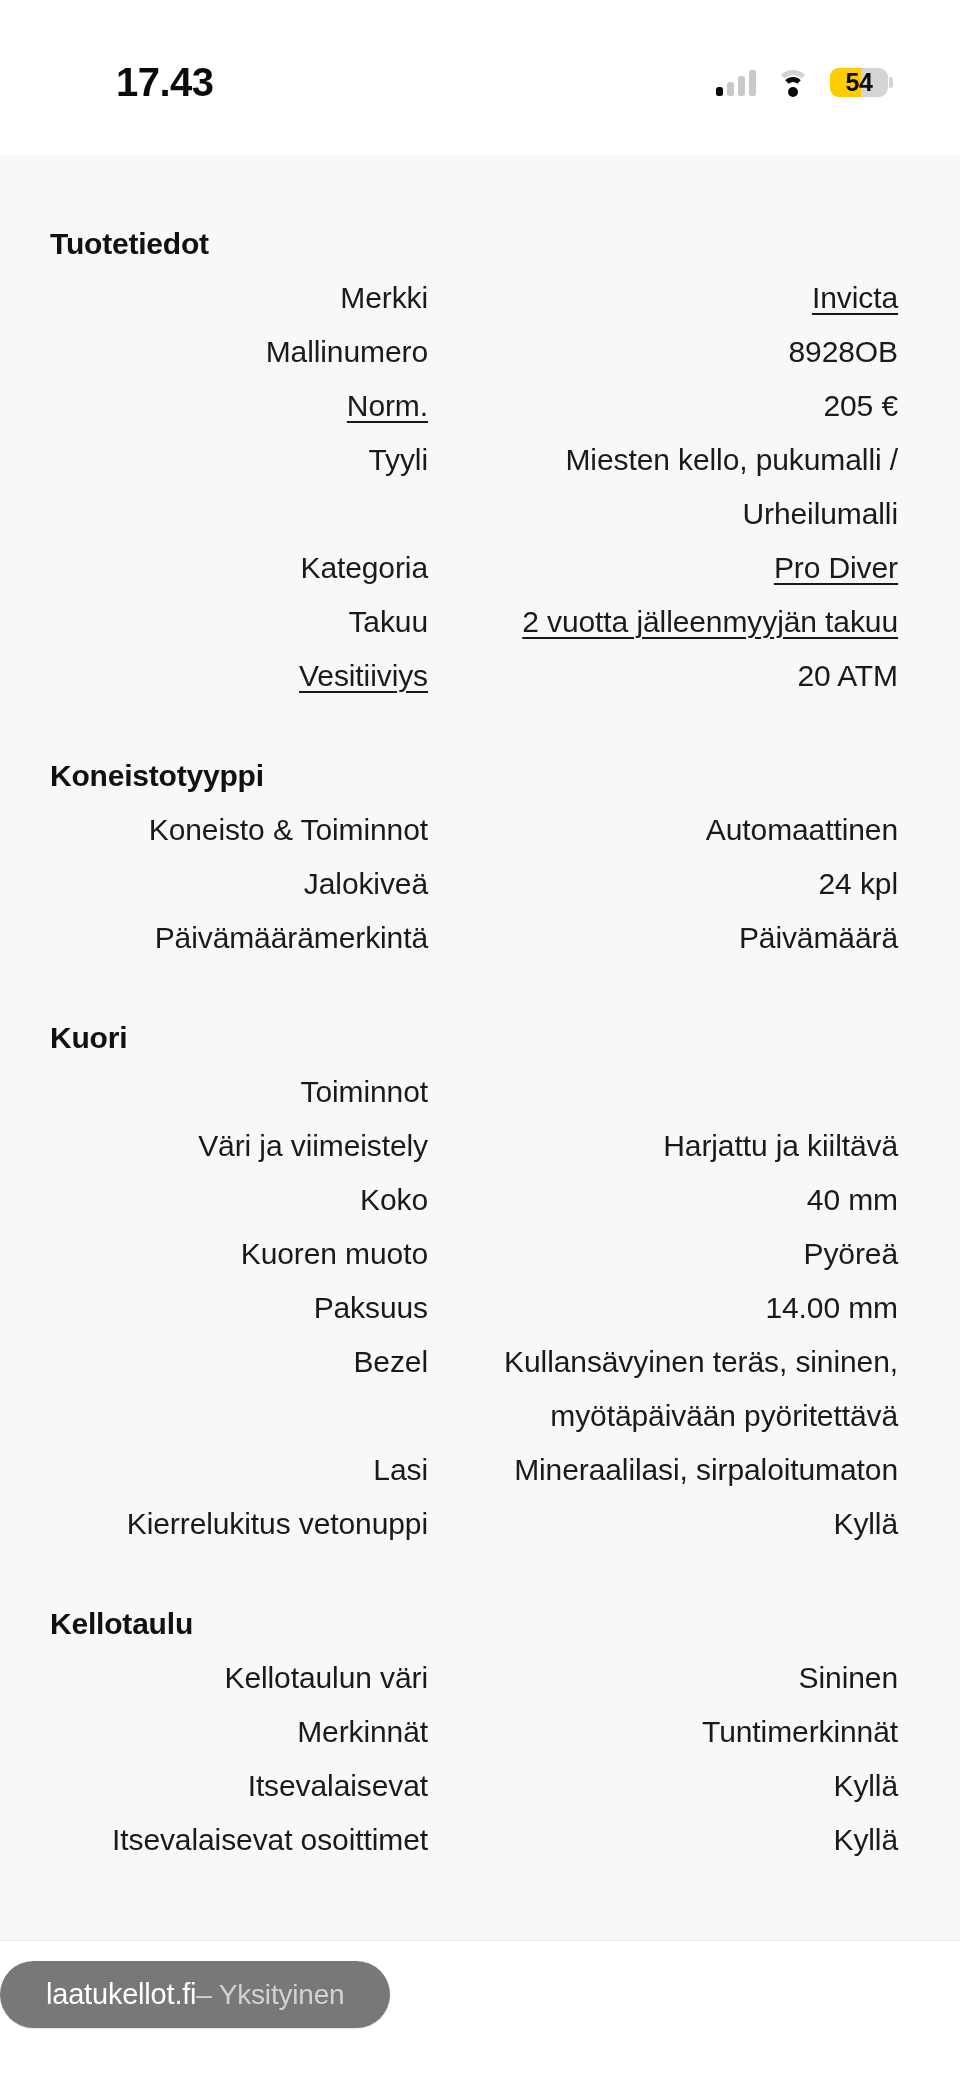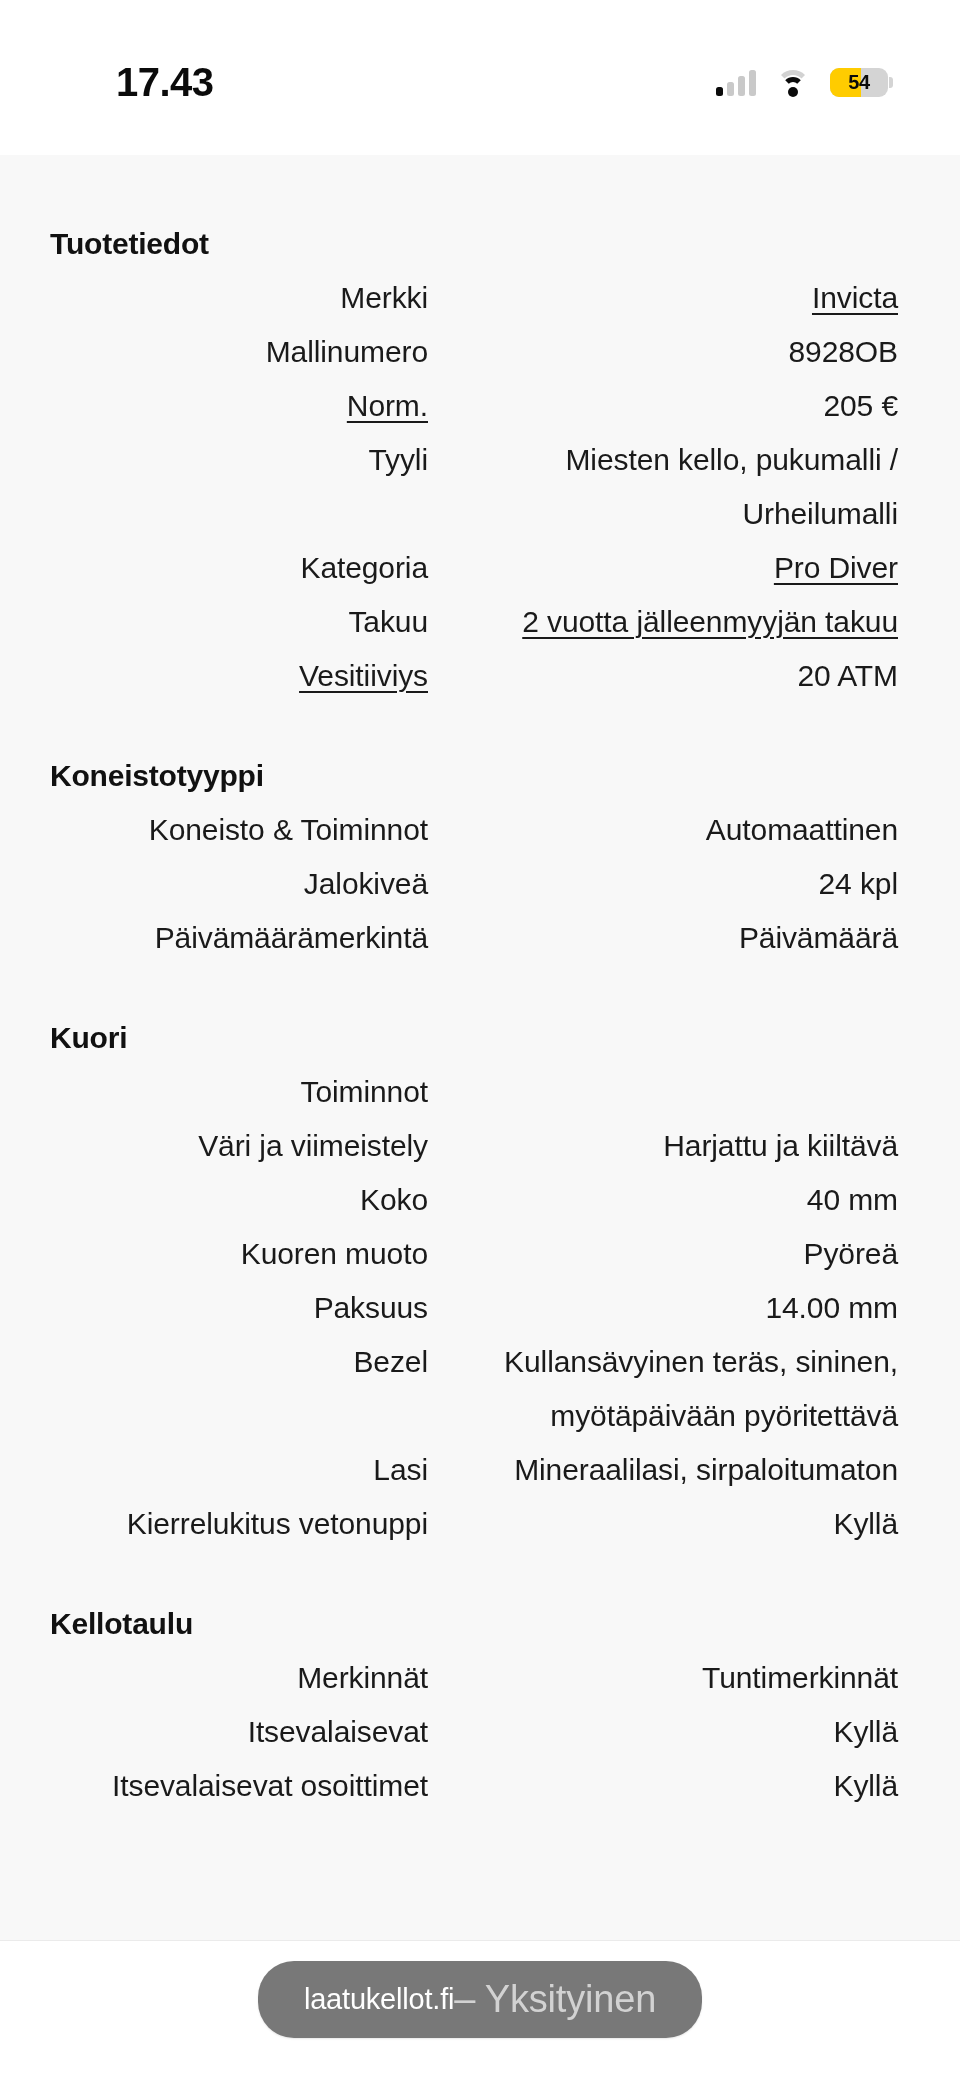--- a/index.html
+++ b/index.html
@@ -42,21 +42,21 @@
 
   .battery { position:relative; width:58px; height:29px; }
   .battery .shell {
     position:absolute; inset:0; border-radius:9px; background:#d4d4d4; overflow:hidden;
   }
   .battery .fill {
     position:absolute; left:0; top:0; bottom:0; width:54%; background:#ffcc00;
   }
   .battery .pct {
     position:absolute; inset:0; display:flex; align-items:center; justify-content:center;
-    font-size:20px; font-weight:bold; color:#0b0b0b; letter-spacing:-0.4px;
+    font-size:25px; font-weight:bold; color:#0b0b0b; letter-spacing:-0.4px;
   }
   .battery .cap {
     position:absolute; right:-5px; top:9px; width:4px; height:11px;
     background:#d4d4d4; border-radius:0 3px 3px 0;
   }
 
   
   .page {
     position:absolute; top:155px; left:0; width:960px; height:1785px;
     background:#f8f8f8; overflow:hidden;
@@ -77,32 +77,32 @@
   .row .label { width:378px; flex:0 0 378px; }
   .row .value { flex:1; max-width:470px; }
   .row .value.wrap { line-height:54px; }
   .ul { text-decoration:underline; text-underline-offset:5px; text-decoration-thickness:2px; }
 
   
   .bottombar {
     position:absolute; left:0; top:1940px; width:960px; height:141px;
     background:#ffffff;
     border-top:1px solid #ebebeb;
-    display:flex; align-items:flex-start; justify-content:center;
+    display:flex; align-items:flex-start; 
   }
   .url-pill {
     margin-top:20px;
     background:#787878;
     border-radius:36px;
     padding:17px 46px;
     display:flex; align-items:center; gap:0;
     box-shadow:0 1px 2px rgba(0,0,0,0.10);
   }
   .url-host { color:#ffffff; font-size:29px; letter-spacing:-0.2px; }
-  .url-mode { color:#d2d2d2; font-size:38px; letter-spacing:-0.2px; }
+  .url-mode { color:#d2d2d2; font-size:28px; letter-spacing:-0.2px; }
 </style>
 </head>
 <body>
 
 <div class="phone">
 
   <div class="statusbar">
     <div class="status-time">17.43</div>
     <div class="status-right">
       <div class="signal">
@@ -208,20 +208,24 @@
         </div>
         <div class="row">
           <div class="label">Kierrelukitus vetonuppi</div>
           <div class="value">Kyllä</div>
         </div>
       </div>
 
       <div class="group">
         <div class="group-title">Kellotaulu</div>
         <div class="row">
+          <div class="label">Kellotaulun väri</div>
+          <div class="value">Sininen</div>
+        </div>
+        <div class="row">
           <div class="label">Merkinnät</div>
           <div class="value">Tuntimerkinnät</div>
         </div>
         <div class="row">
           <div class="label">Itsevalaisevat</div>
           <div class="value">Kyllä</div>
         </div>
         <div class="row">
           <div class="label">Itsevalaisevat osoittimet</div>
           <div class="value">Kyllä</div>

